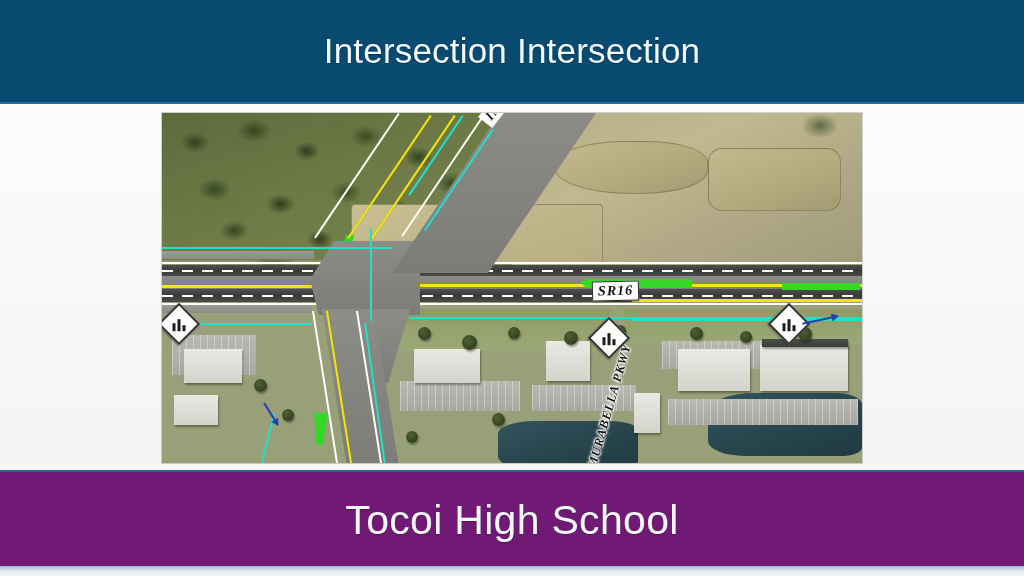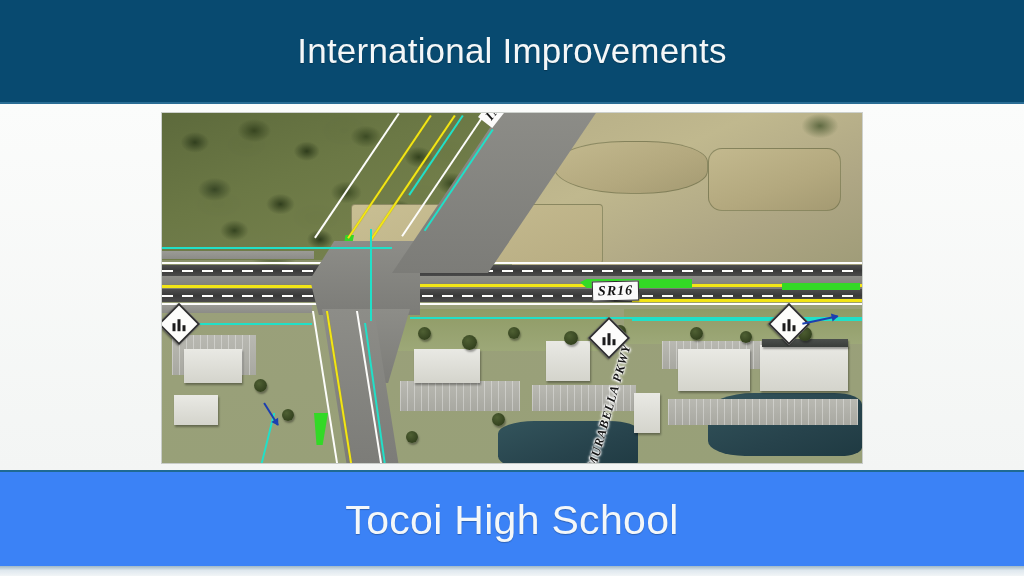--- a/index.html
+++ b/index.html
@@ -254,21 +254,21 @@
     position:absolute; right:-1px; top:-3px;
     border-left:7px solid #1c3fb0;
     border-top:4px solid transparent;
     border-bottom:4px solid transparent;
   }
 
   
   .footer {
     position:absolute; left:0; top:470px;
     width:1024px; height:96px;
-    background:#3b82f6;
+    background:#701a75;
     border-top:2px solid #1f6a93;
   }
   .footer-title {
     position:absolute; left:0; top:0;
     width:1024px; height:96px;
     display:flex; align-items:center; justify-content:center;
     color:#f3f7f9;
     font-size:41px;
     font-weight:400;
     letter-spacing:0.3px;
@@ -287,21 +287,21 @@
     background:radial-gradient(circle at 38% 34%, #4f6033 0%, #33411e 72%, #27331a 100%);
     box-shadow:1px 2px 2px rgba(0,0,0,.35);
   }
 </style>
 </head>
 <body>
 
 <div class="slide">
 
   <div class="header">
-    <div class="title-line">International Improvements</div>
+    <div class="title-line">Intersection Intersection</div>
   </div>
 
   <div class="stage">
 
     <div class="map-frame">
       <div class="map-canvas">
 
         <div class="terrain"></div>
         <div class="forest"></div>
         <div class="sand"></div>

